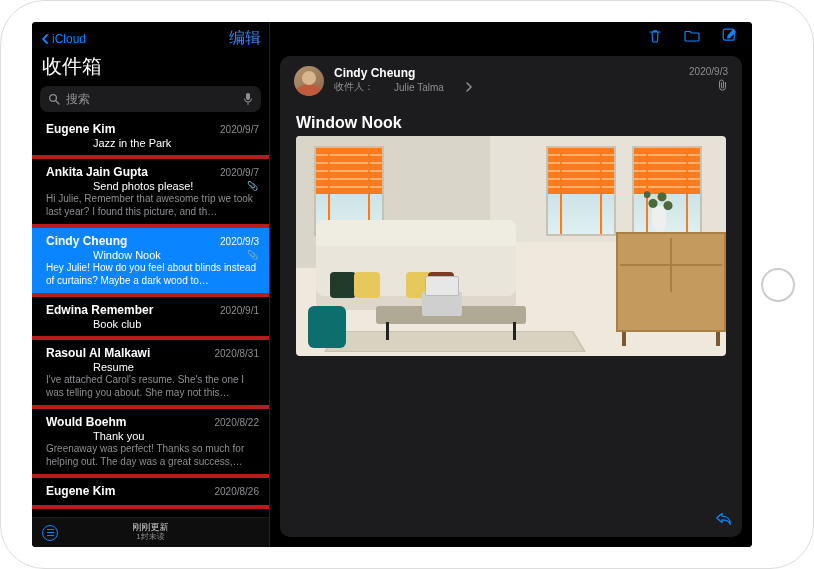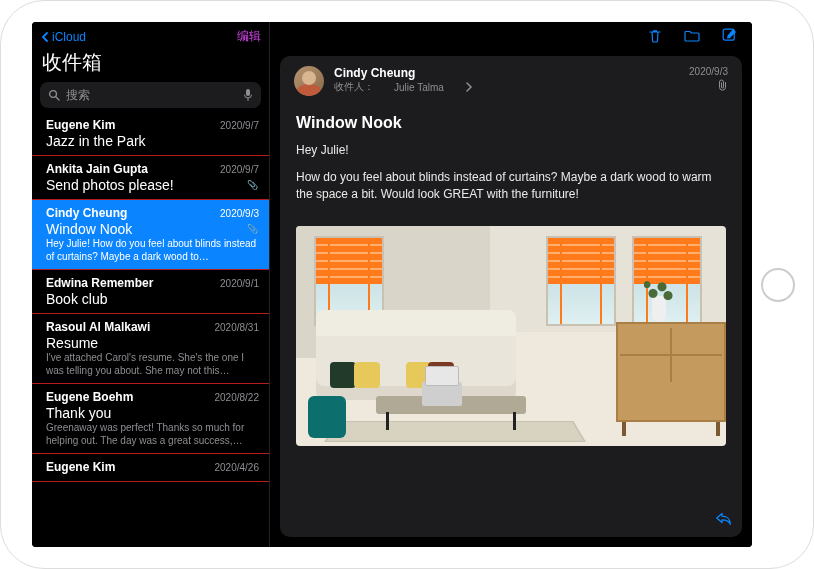--- a/index.html
+++ b/index.html
@@ -62,22 +62,22 @@
     justify-content: space-between;
   }
   .list-header .back {
     color: #0a84ff;
     font-size: 12px;
     display: flex;
     align-items: center;
     gap: 2px;
   }
   .list-header .edit {
-    color: #d946ef;
-    font-size: 12px;
+    color: #3b82f6;
+    font-size: 16px;
   }
   .list-title {
     color: #fff;
     font-size: 20px;
     font-weight: 400;
     padding: 2px 10px 6px 10px;
   }
   .search-wrap {
     margin: 0 8px 4px 8px;
     height: 26px;
@@ -100,35 +100,35 @@
     width: 140px;
   }
   .search-wrap input::placeholder { color: #8e8e93; }
 
   .messages {
     flex: 1;
     overflow: hidden;
   }
   .msg {
     padding: 6px 10px 6px 14px;
-    border-bottom: 1px solid #b91c1c;
+    border-bottom: 4px solid #b91c1c;
   }
   .msg { font-size: 10px; color: #8e8e93; }
   .msg .row1 {
     display: flex;
     justify-content: space-between;
     align-items: baseline;
   }
   .msg .sender {
     color: #fff;
     font-size: 12px;
     font-weight: 600;
   }
   .msg .date { font-size: 10px; color: #8e8e93; }
-  .msg .subject { color: #fff; font-size: 14px; margin-top: 1px;}
+  .msg .subject { color: #fff; font-size: 11px; margin-top: 1px; margin-left: 47px;}
   .msg .preview {
     color: #8e8e93;
     font-size: 10px;
     line-height: 1.25;
     max-height: 2.5em;
     overflow: hidden;
     margin-top: 1px;
   }
   .msg .row2 { display:flex; align-items:center; justify-content:space-between;}
   .msg .attach-mini { color:#8e8e93; font-size:9px; margin-left:4px;}
@@ -408,20 +408,21 @@
           </div>
           <div class="msg">
             <div class="row1">
               <span class="sender">Ankita Jain Gupta</span>
               <span class="date">2020/9/7</span>
             </div>
             <div class="row2">
               <span class="subject">Send photos please!</span>
               <span class="attach-mini">📎</span>
             </div>
+            <div class="preview">Hi Julie, Remember that awesome trip we took last year? I found this picture, and th…</div>
           </div>
           <div class="msg selected">
             <div class="row1">
               <span class="sender">Cindy Cheung</span>
               <span class="date">2020/9/3</span>
             </div>
             <div class="row2">
               <span class="subject">Window Nook</span>
               <span class="attach-mini">📎</span>
             </div>
@@ -441,39 +442,46 @@
               <span class="sender">Rasoul Al Malkawi</span>
               <span class="date">2020/8/31</span>
             </div>
             <div class="row2">
               <span class="subject">Resume</span>
             </div>
             <div class="preview">I've attached Carol's resume. She's the one I was telling you about. She may not this…</div>
           </div>
           <div class="msg">
             <div class="row1">
-              <span class="sender">Eugene Boehm</span>
+              <span class="sender">Would Boehm</span>
               <span class="date">2020/8/22</span>
             </div>
             <div class="row2">
               <span class="subject">Thank you</span>
             </div>
             <div class="preview">Greenaway was perfect! Thanks so much for helping out. The day was a great success,…</div>
           </div>
           <div class="msg">
             <div class="row1">
               <span class="sender">Eugene Kim</span>
-              <span class="date">2020/4/26</span>
+              <span class="date">2020/8/26</span>
             </div>
             <div class="row2">
               <span class="subject"></span>
             </div>
           </div>
         </div>
 
+      <div class="list-footer">
+        <span class="filter-icon"></span>
+        <div class="status">
+          <div>刚刚更新</div>
+          <div class="sub">1封未读</div>
+        </div>
+      </div>
     </div>
 
     <div class="read-pane">
       <div class="read-toolbar">
         <span class="tb-icon">
           <svg width="16" height="16" viewBox="0 0 16 16">
               <path d="M3 4h10M6.5 4V2.8h3V4M5 4l.6 9.2a1 1 0 0 0 1 .8h2.8a1 1 0 0 0 1-.8L11 4" stroke="#0a84ff" stroke-width="1.2" fill="none" stroke-linecap="round"></path>
             </svg>
         </span>
         <span class="tb-icon">
@@ -506,24 +514,20 @@
             <div class="mdate">2020/9/3</div>
             <span class="attach">
               <svg width="10" height="12" viewBox="0 0 10 12">
                   <path d="M7.5 3.5v4.7a3 3 0 1 1-6 0V3a2 2 0 1 1 4 0v5a1 1 0 1 1-2 0V3.8" stroke="#8e8e93" stroke-width="1" fill="none" stroke-linecap="round"></path>
                 </svg>
             </span>
           </div>
         </div>
 
         <div class="mail-subject">Window Nook</div>
-        <div class="mail-body-text">
-          <p>Hey Julie!</p>
-          <p>How do you feel about blinds instead of curtains? Maybe a dark wood to warm the space a bit. Would look GREAT with the furniture!</p>
-        </div>
 
         <div class="mail-image">
           <div class="wall-left"></div>
           <div class="window w1">
               <div class="blind"></div>
               <div class="blind-lines"></div>
             </div>
           <div class="window w2">
               <div class="blind"></div>
               <div class="blind-lines"></div>

